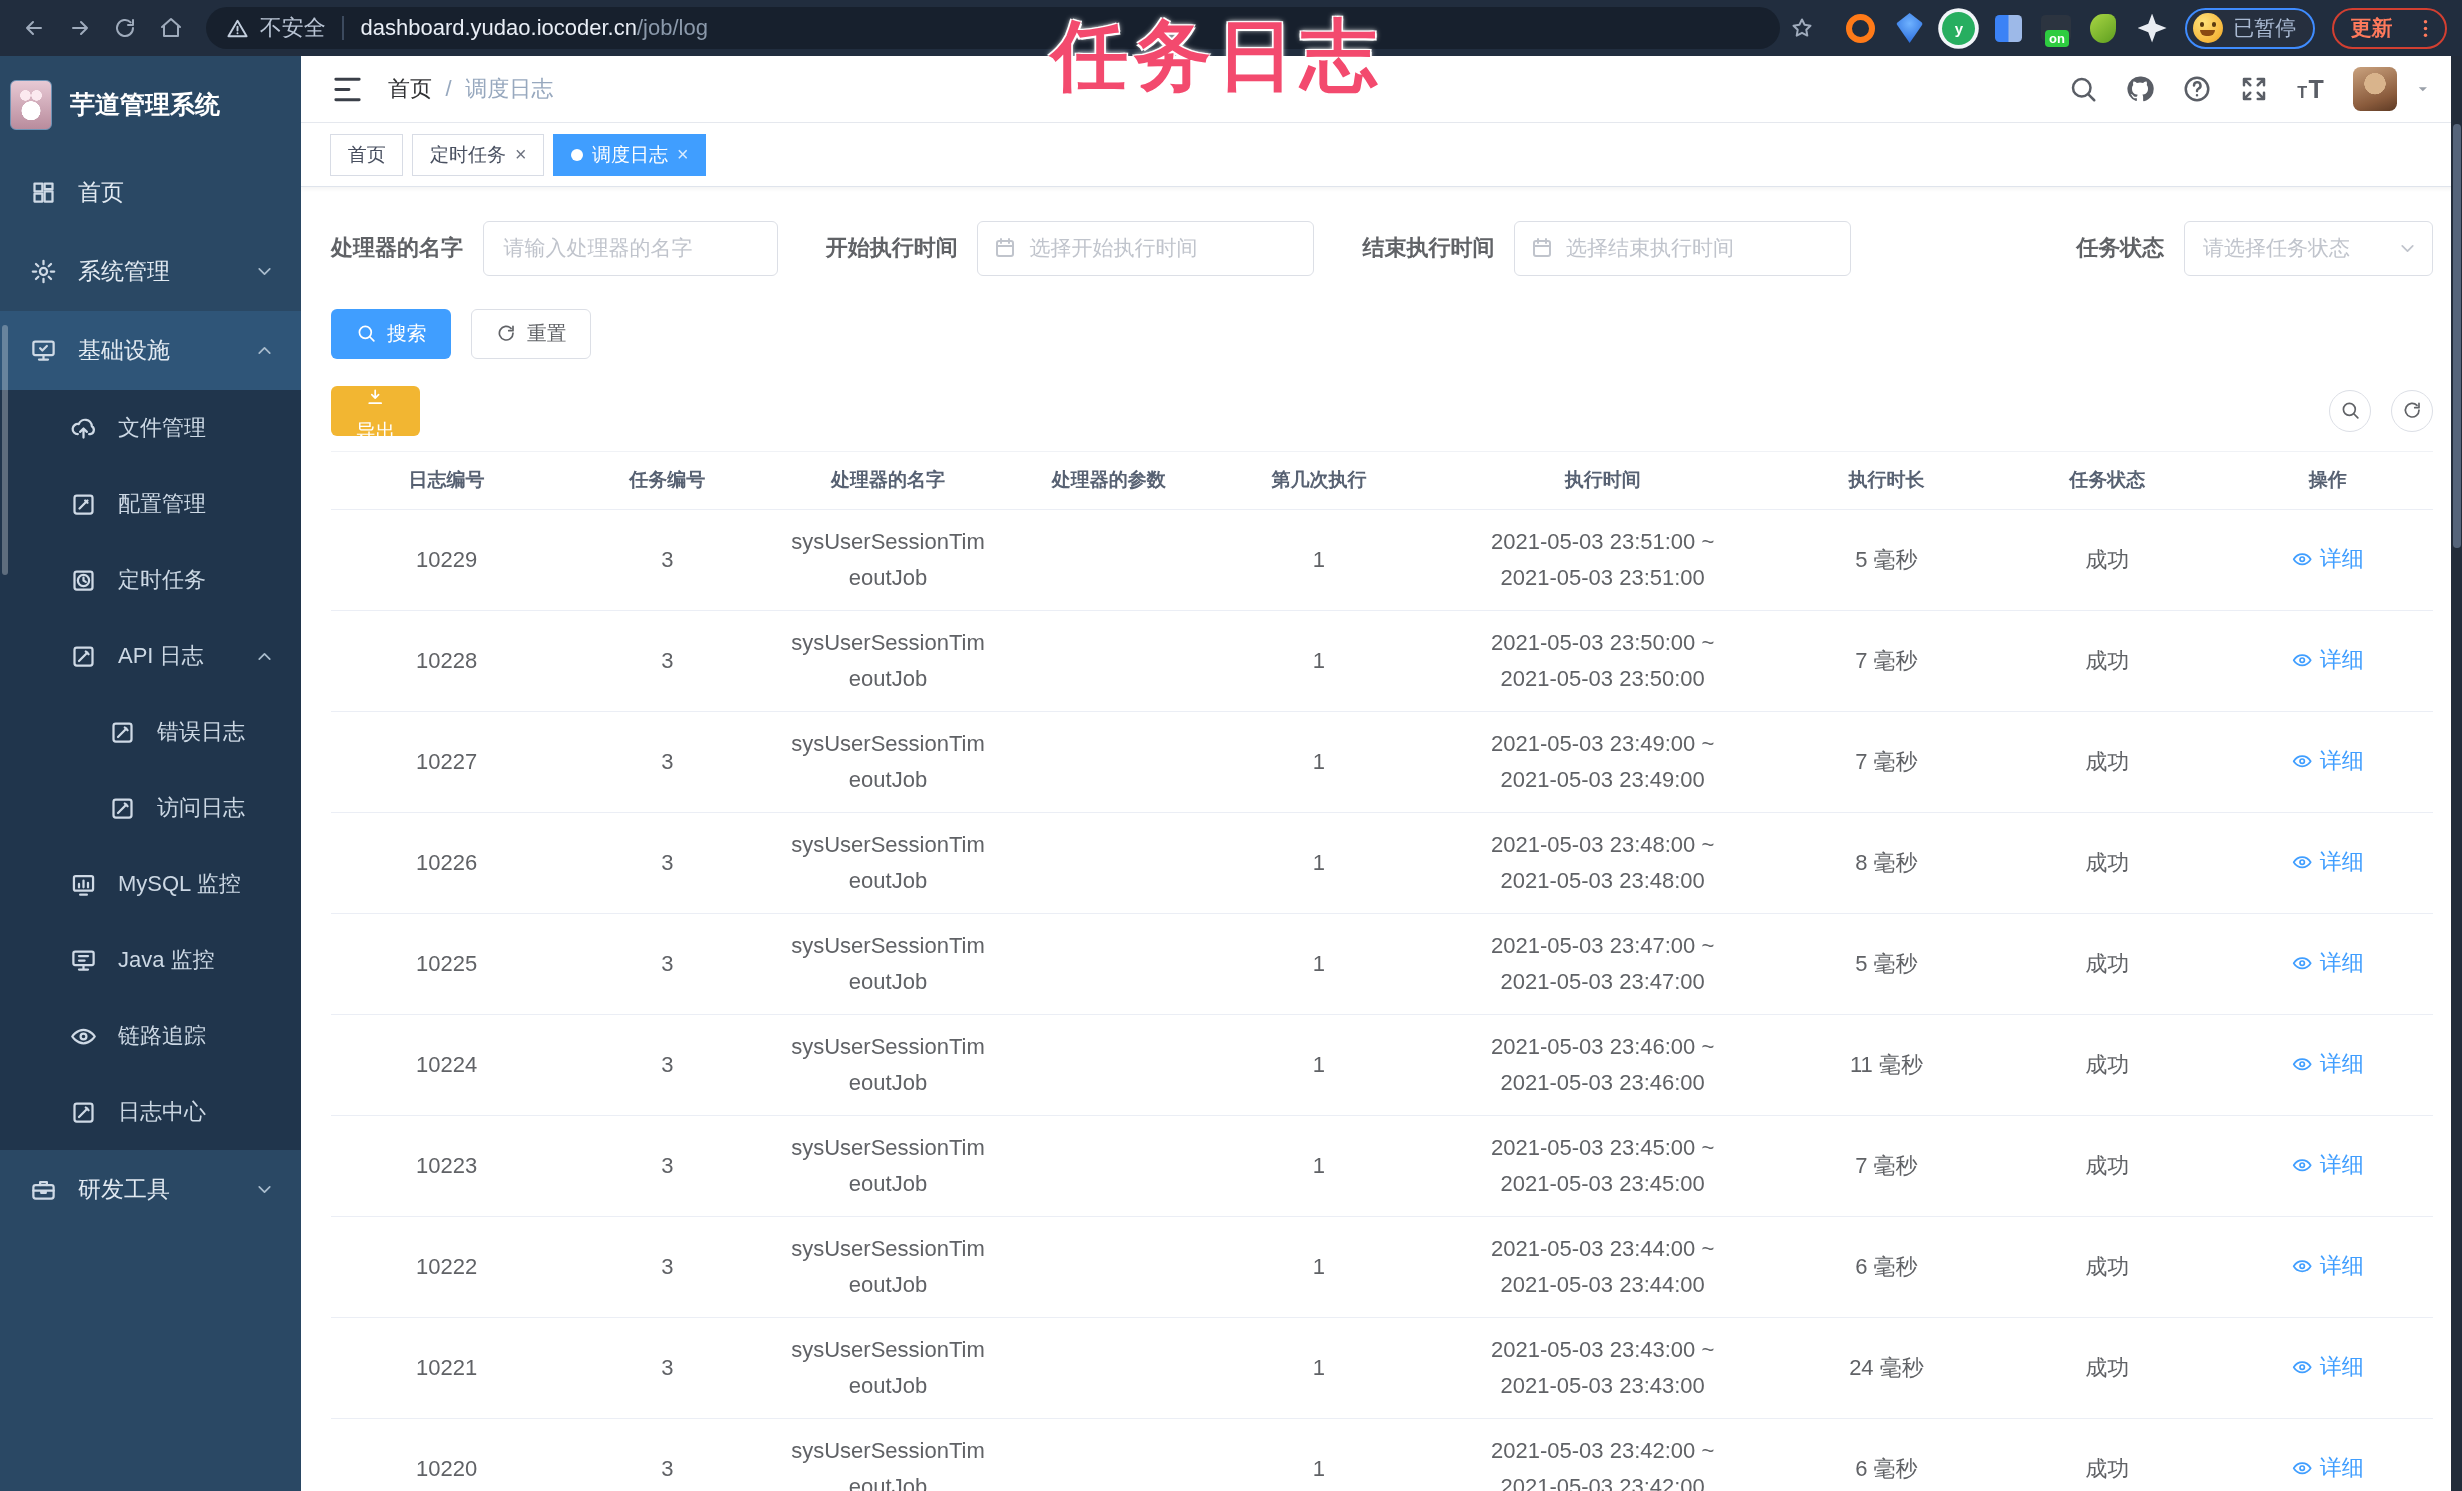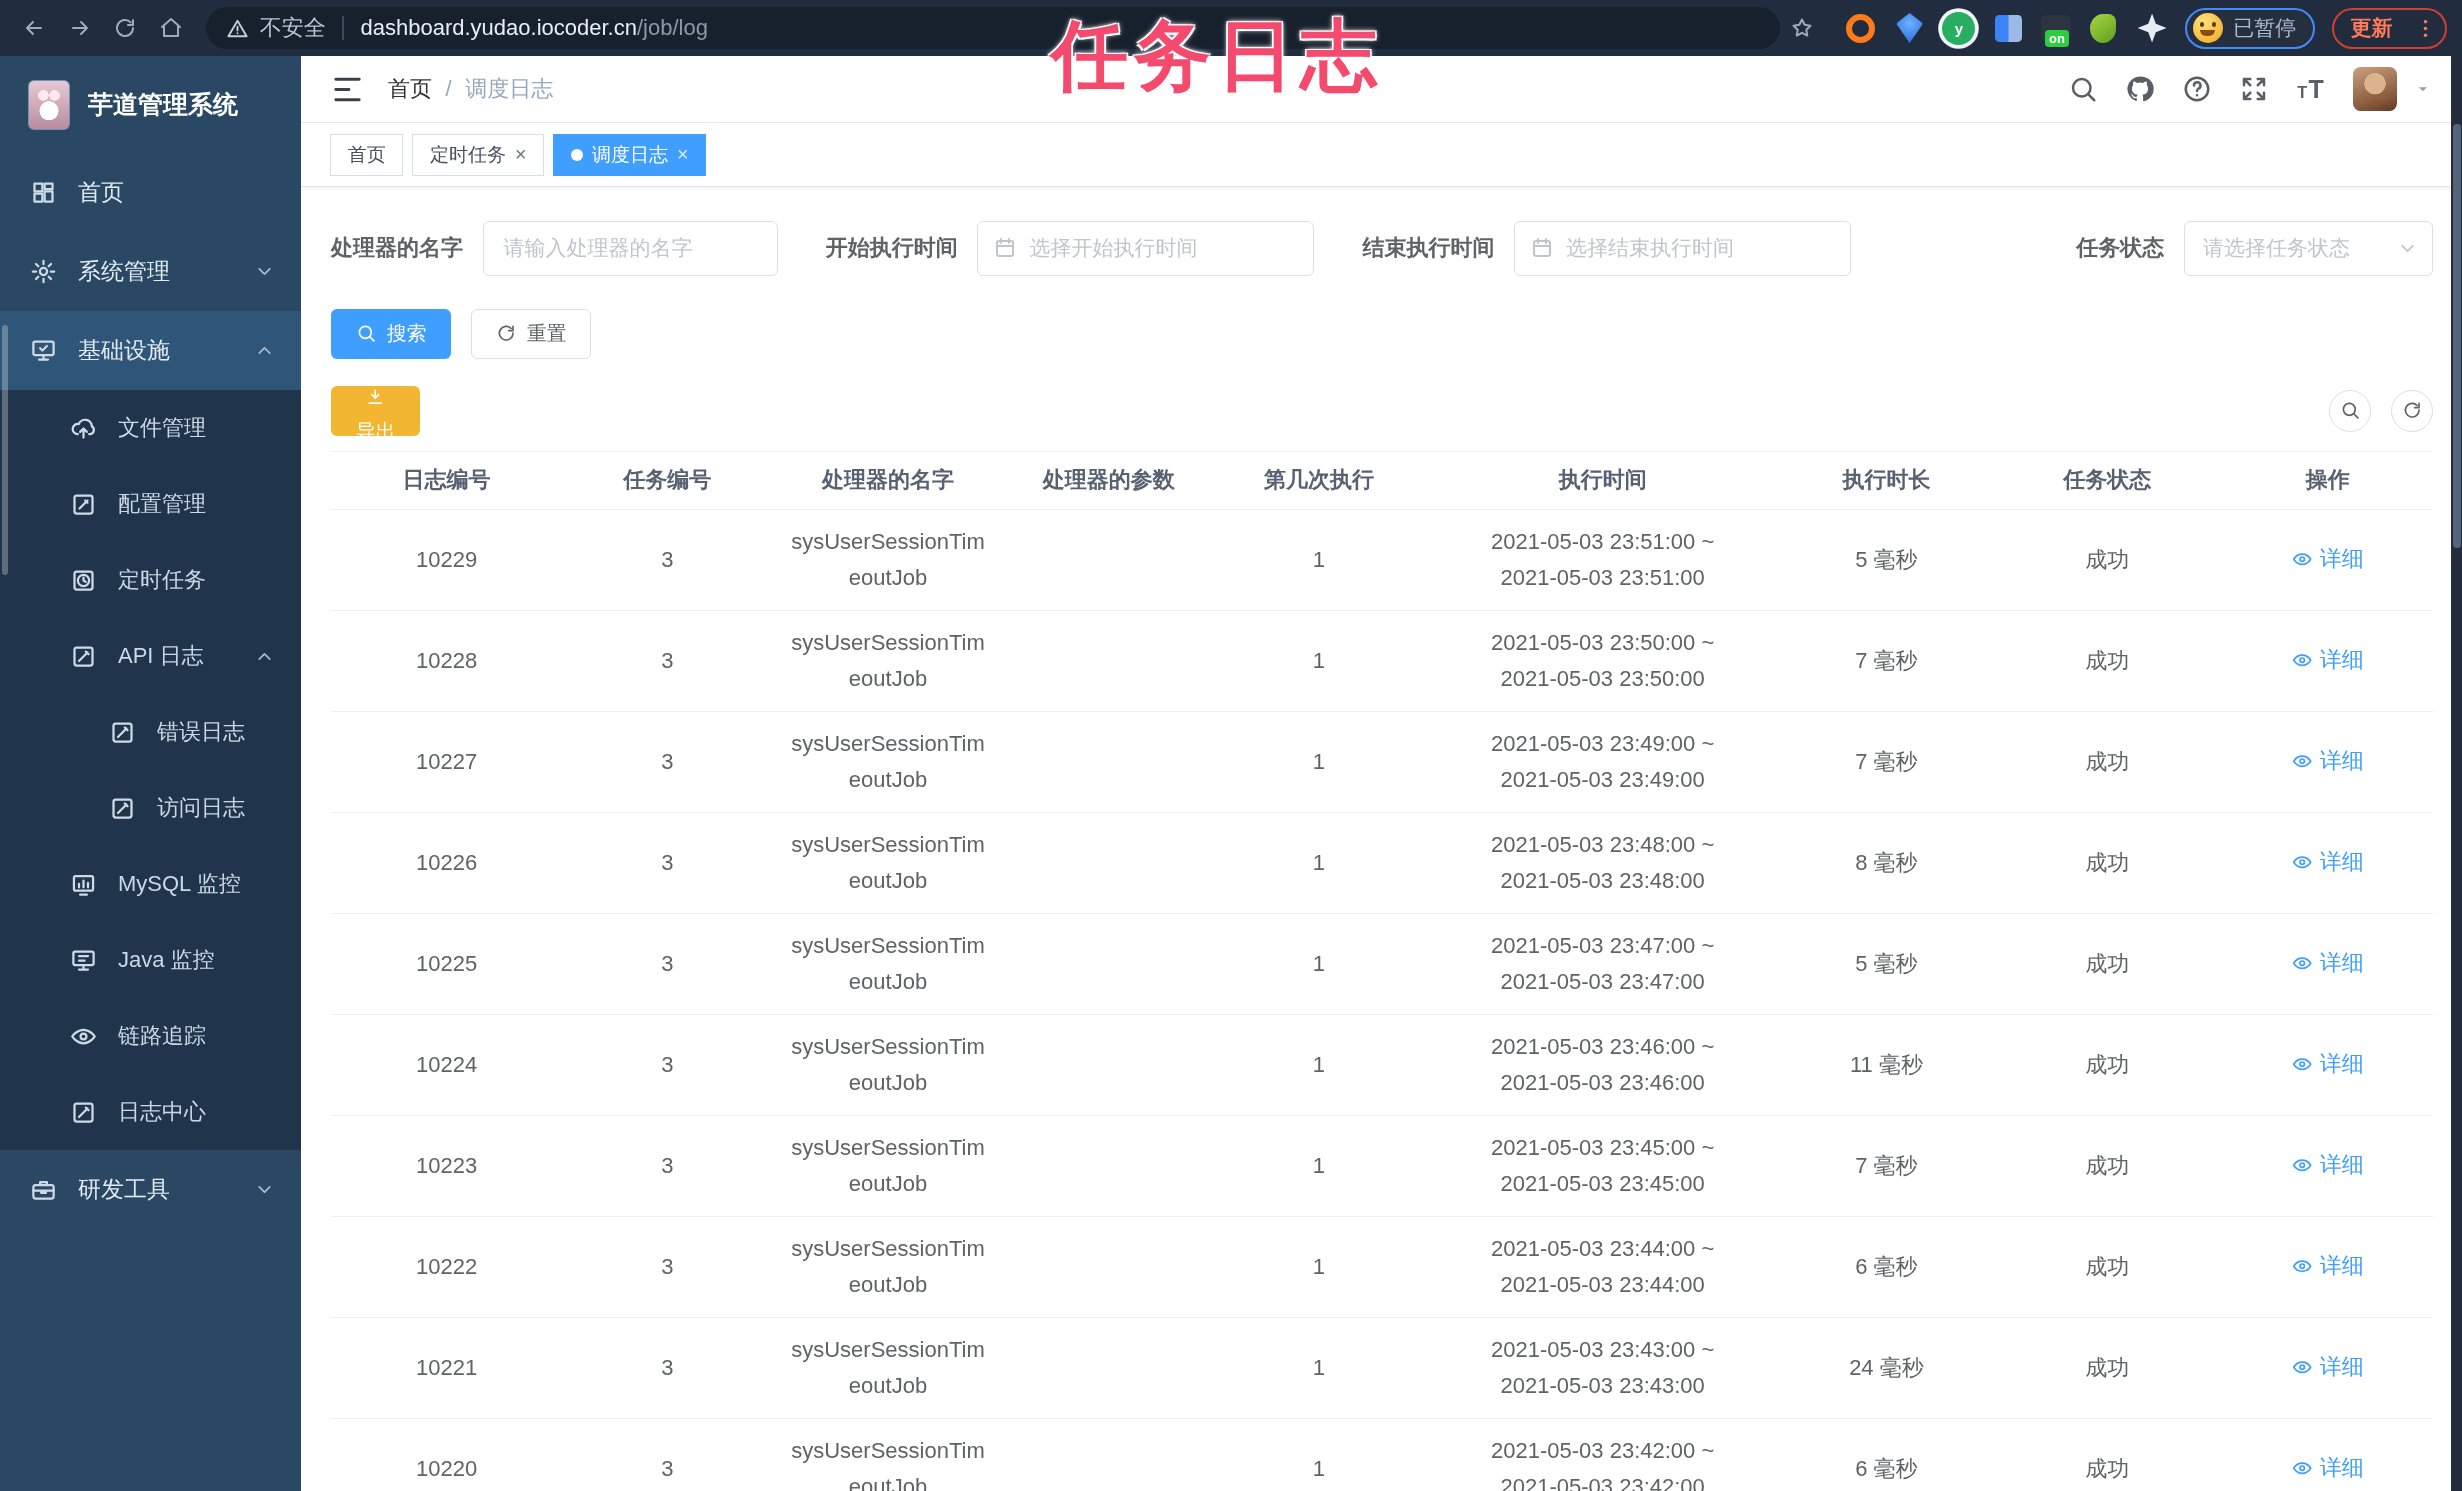--- a/index.html
+++ b/index.html
@@ -32,21 +32,21 @@
   .update-chip { height: 41px; border: 2.3px solid #d23f31; border-radius: 21px; display: flex; align-items: center; gap: 22px; padding: 0 7.6px 0 16.7px; color: #ff7a5c; font-size: 21px; font-weight: 600; }
   .update-chip .ti { width: 23px; height: 23px; color: #ff7a5c; }
 
   
   .pink-overlay { position: absolute; left: 1051px; top: 4.5px; z-index: 9; font-size: 77px; font-weight: 700; letter-spacing: 6px; color: #F34A6E; pointer-events: none;
     text-shadow: 0 0 3.8px #fff, 0 0 6.8px #fff, 1.5px 1.5px 0 #fff, -1.5px -1.5px 0 #fff, 1.5px -1.5px 0 #fff, -1.5px 1.5px 0 #fff; }
 
   
   .app { display: flex; height: 1435px; }
   .sidebar { width: 301px; flex: none; background: #2A4864; position: relative; overflow: hidden; }
-  .logo-row { height: 97px; display: flex; align-items: center; padding: 0 28px; gap: 18px; }
+  .logo-row { height: 97px; display: flex; align-items: center; padding: 0 10px; gap: 18px; }
   .logo-avatar { width: 42px; height: 50px; border-radius: 6px; border: 1.5px solid #6f93b5; background:
     radial-gradient(circle at 50% 62%, #fff 0 26%, transparent 27%),
     radial-gradient(circle at 36% 30%, #fbe9ef 0 12%, transparent 13%),
     radial-gradient(circle at 64% 30%, #fbe9ef 0 12%, transparent 13%),
     linear-gradient(180deg, #e7c9d4, #b98c9d); }
   .logo-title { font-size: 25px; font-weight: 600; color: #fff; white-space: nowrap; }
   .menu { display: flex; flex-direction: column; }
   .side-item { height: 79px; display: flex; align-items: center; position: relative; font-size: 23px; color: #e2eaf2; cursor: pointer; }
   .side-item .mi { width: 27px; height: 27px; margin-right: 21px; color: #cfdae6; flex: none; }
   .side-item .mi svg, .chev svg, .mi svg { width: 100%; height: 100%; }
@@ -105,21 +105,21 @@
   .btn-plain { background: #fff; border-color: #DCDFE6; color: #606266; }
   .btn-warning { background: #F2B632; color: #fff; flex-direction: column; }
   .toolbar-row { margin-top: 27px; display: flex; align-items: center; }
   .tool-circles { margin-left: auto; display: flex; gap: 19.7px; }
   .circle-btn { width: 42px; height: 42px; border-radius: 50%; border: 1.5px solid #DCDFE6; background: #fff; color: #606266; display: flex; align-items: center; justify-content: center; cursor: pointer; }
   .circle-btn .bi { width: 20.4px; height: 20.4px; }
   .circle-btn .bi svg { width: 100%; height: 100%; }
 
   
   .log-table { width: 100%; border-collapse: collapse; margin-top: 15px; }
-  .log-table th { height: 58px; font-size: 22px; color: #576172; font-weight: 700; text-align: center; border-top: 0.8px solid #f0f2f6; border-bottom: 1.5px solid #EBEEF5; }
+  .log-table th { height: 58px; font-size: 19px; color: #576172; font-weight: 700; text-align: center; border-top: 0.8px solid #f0f2f6; border-bottom: 1.5px solid #EBEEF5; }
   .log-table td { height: 101px; font-size: 22px; color: #606266; text-align: center; border-bottom: 1.5px solid #EBEEF5; padding: 0 6px; }
   .pre { white-space: pre-line; line-height: 1.6; margin-top: 20px; }
   .detail-link { color: #409EFF; display: inline-flex; align-items: center; gap: 7.6px; cursor: pointer; }
   .detail-link .bi { width: 20.4px; height: 20.4px; display: inline-flex; }
   .detail-link .bi svg { width: 100%; height: 100%; }
 
   
   .page-scroll { position: absolute; right: 0; top: 56px; width: 10.6px; height: 1435px; background: #222c3a; z-index: 8; }
   .page-thumb { position: absolute; right: 1.5px; top: 68px; width: 7.6px; height: 424px; border-radius: 3.8px; background: #55647a; }
 </style>

